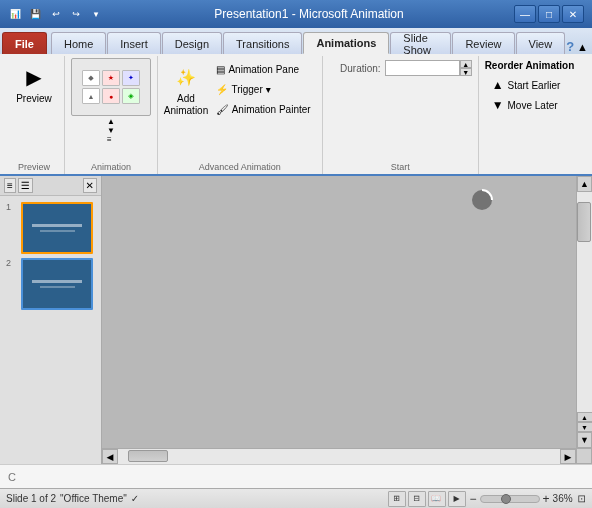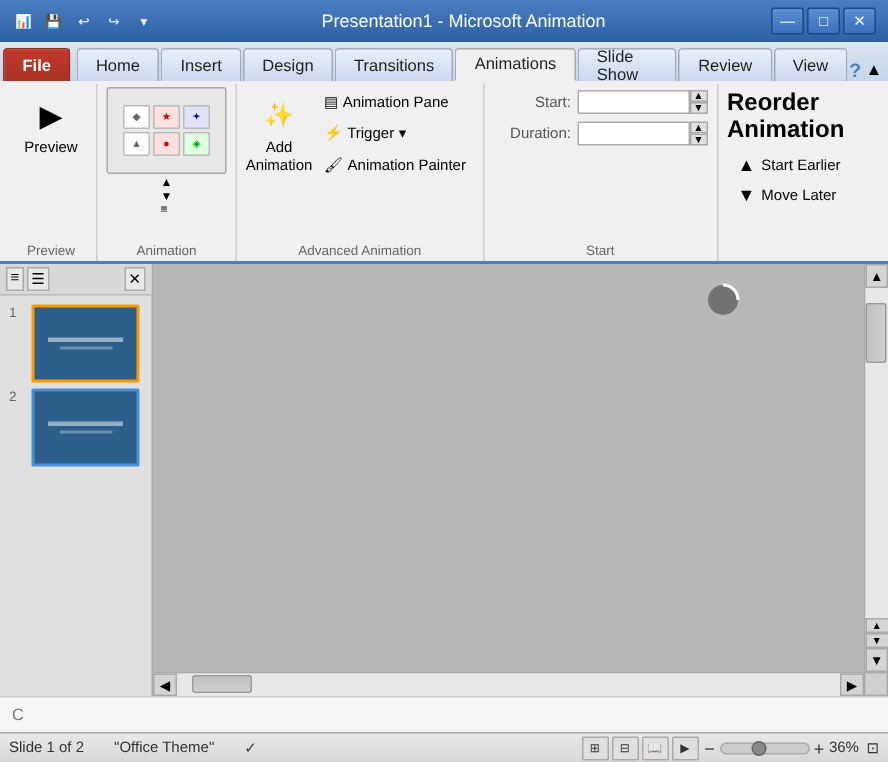--- a/index.html
+++ b/index.html
@@ -49,21 +49,21 @@
       color: #222;
       margin-right: 1px;
       height: 22px;
       display: flex; align-items: center;
     }
     .tab.active {
       background: #f0f0f0;
       border-color: #aaa;
       border-bottom: 1px solid #f0f0f0;
       z-index: 2;
-      font-weight: normal;
+      font-weight: bold;
     }
     .tab.file-tab {
       background: linear-gradient(to bottom, #c0392b, #a93226);
       color: white;
       border-color: #922b21;
       font-weight: bold;
       margin-right: 4px;
     }
 
     
@@ -196,21 +196,21 @@
       height: 20px;
       background: linear-gradient(to bottom, #e8e8e8, #d8d8d8);
       border-top: 1px solid #aaa;
       display: flex;
       align-items: center;
       justify-content: space-between;
       padding: 0 6px;
       font-size: 10px;
       color: #333;
     }
-    .status-left { display: flex; align-items: center; gap: 20px; }
+    .status-left { display: flex; align-items: center; gap: 4px; }
     .status-right { display: flex; align-items: center; gap: 4px; }
     .zoom-slider-area { display: flex; align-items: center; gap: 3px; }
     .zoom-minus, .zoom-plus { font-size: 12px; cursor: pointer; }
 
     
     .note-bar {
       height: 24px;
       background: #f5f5f5;
       border-top: 1px solid #ccc;
       display: flex;
@@ -370,48 +370,38 @@
           </div>
         </div>
       </div>
       <div class="ribbon-group-label">Advanced Animation</div>
     </div>
 
     <div class="ribbon-group">
       <div class="ribbon-group-content">
         <div style="display:flex;flex-direction:column;gap:3px;padding-bottom:14px;padding-top:2px;">
           <div class="timing-row">
-            <div class="timing-label">Start:</div>
-            <div style="display:flex;align-items:center;">
-              <div class="timing-input" style="width:75px;"></div>
-              <div style="display:flex;flex-direction:column;">
-                <div class="spin-btn">▲</div>
-                <div class="spin-btn">▼</div>
-              </div>
-            </div>
-          </div>
-          <div class="timing-row">
             <div class="timing-label">Duration:</div>
             <div style="display:flex;align-items:center;">
               <div class="timing-input" style="width:75px;"></div>
               <div style="display:flex;flex-direction:column;">
                 <div class="spin-btn">▲</div>
                 <div class="spin-btn">▼</div>
               </div>
             </div>
           </div>
         </div>
       </div>
       <div class="ribbon-group-label">Start</div>
     </div>
 
     <div class="ribbon-group" style="border-right:none;">
       <div class="ribbon-group-content">
         <div style="display:flex;flex-direction:column;gap:0;padding-bottom:14px;padding-top:2px;min-width:100px;">
-          <div style="font-size:16px;font-weight:bold;margin-bottom:4px;">Reorder Animation</div>
+          <div style="font-size:10px;font-weight:bold;margin-bottom:4px;">Reorder Animation</div>
           <div class="reorder-btn">
             <span class="icon-arrow">▲</span>
             <span>Start Earlier</span>
           </div>
           <div class="reorder-btn">
             <span class="icon-arrow">▼</span>
             <span>Move Later</span>
           </div>
         </div>
       </div>

